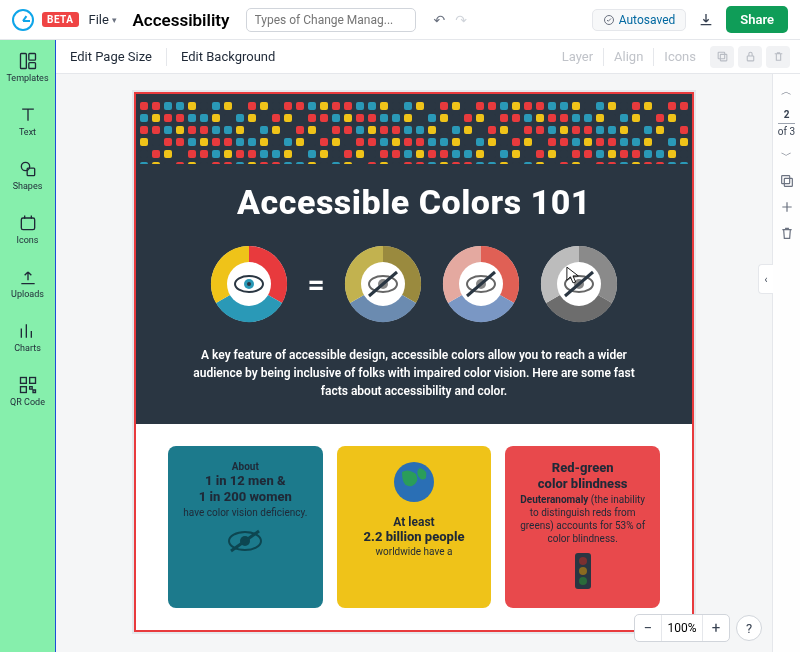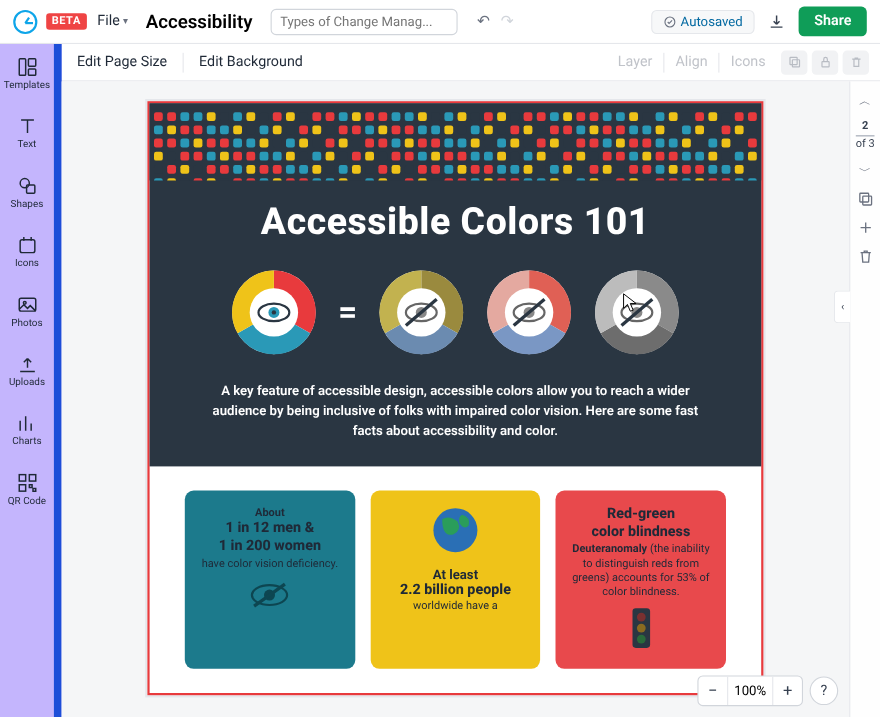--- a/index.html
+++ b/index.html
@@ -24,21 +24,21 @@
   .share-btn { background:#0f9d58; color:#fff; font-size:13px; font-weight:600; padding:6px 14px; border-radius:5px; cursor:pointer; }
 
   .secondbar { height:34px; display:flex; align-items:center; background:#fff; border-bottom:1px solid #e5e7eb; padding-left:56px; padding-right:10px;}
   .secondbar .sec-item { font-size:13px; color:#1f2937; cursor:pointer; padding:0 14px; }
   .secondbar .divider { width:1px; height:18px; background:#e5e7eb; }
   .secondbar .spacer { flex:1; }
   .secondbar .ghost { color:#c0c3c9; font-size:13px; padding:0 10px; }
   .secondbar .iconbtn { width:24px; height:22px; background:#f1f2f4; border-radius:4px; margin-left:4px; display:flex; align-items:center; justify-content:center; }
   .secondbar .iconbtn svg { width:13px; height:13px; stroke:#b8bcc3; fill:none; }
 
-  .leftnav { position:absolute; left:0; top:40px; bottom:0; width:56px; background:#c4b5fd; border-right:7px solid #1d4ed8; display:flex; flex-direction:column; align-items:center; padding-top:8px; gap:16px; }
+  .leftnav { position:absolute; left:0; top:40px; bottom:0; width:56px; background:#86efac; border-right:1px solid #1d4ed8; display:flex; flex-direction:column; align-items:center; padding-top:8px; gap:16px; }
   .nav-item { display:flex; flex-direction:column; align-items:center; gap:2px; cursor:pointer; width:100%; padding:3px 0;}
   .nav-item svg { width:20px; height:20px; stroke:#1f2937; fill:none; stroke-width:1.6; }
   .nav-label { font-size:9px; color:#1f2937; }
 
   .canvas-area { position:absolute; left:56px; top:74px; right:28px; bottom:0; background:#f5f6f7; overflow:hidden; }
   .page { position:absolute; left:50%; transform:translateX(-50%); top:18px; width:560px; background:#fff; box-shadow:0 0 0 2px #e5e7eb; border:2px solid #e83a3d; }
   .hero { background:#2a3642; padding:0 0 24px; text-align:center; position:relative; }
   .pattern { height:70px; background:#2a3642; padding-top:8px; display:flex; flex-wrap:wrap; gap:4px 4px; justify-content:center; overflow:hidden; }
   .pattern .sq { width:8px; height:8px; border-radius:2px; display:inline-block; }
   .r{background:#e83a3d}.y{background:#efc319}.b{background:#2a99b7}.d{background:#2a3642}
@@ -128,28 +128,20 @@
   </div>
   <div class="nav-item">
     <svg viewBox="0 0 24 24">
         <rect x="4" y="6" width="16" height="14" rx="2"></rect>
         <path d="M8 3v4M16 3v4"></path>
       </svg>
     <span class="nav-label">Icons</span>
   </div>
   <div class="nav-item">
     <svg viewBox="0 0 24 24">
-        <rect x="3" y="5" width="18" height="14" rx="2"></rect>
-        <circle cx="9" cy="10" r="1.5"></circle>
-        <path d="M3 17l5-5 4 4 3-3 6 6"></path>
-      </svg>
-    <span class="nav-label">Photos</span>
-  </div>
-  <div class="nav-item">
-    <svg viewBox="0 0 24 24">
         <path d="M12 16V6m0 0l-4 4m4-4l4 4M4 20h16"></path>
       </svg>
     <span class="nav-label">Uploads</span>
   </div>
   <div class="nav-item">
     <svg viewBox="0 0 24 24">
         <path d="M4 20V9m6 11V4m6 16v-8"></path>
       </svg>
     <span class="nav-label">Charts</span>
   </div>

